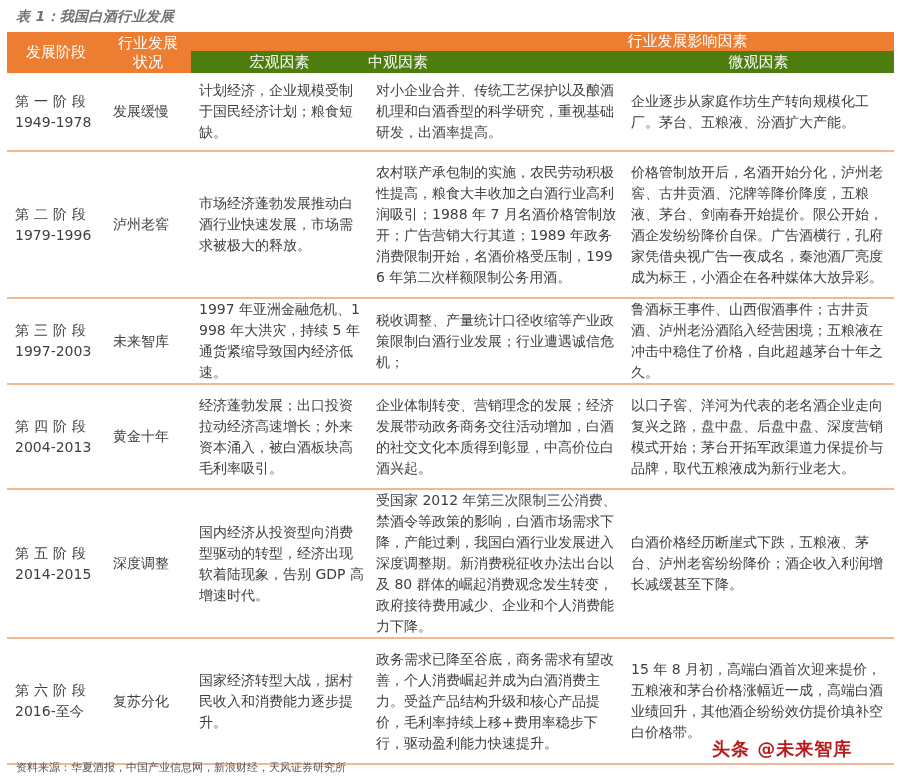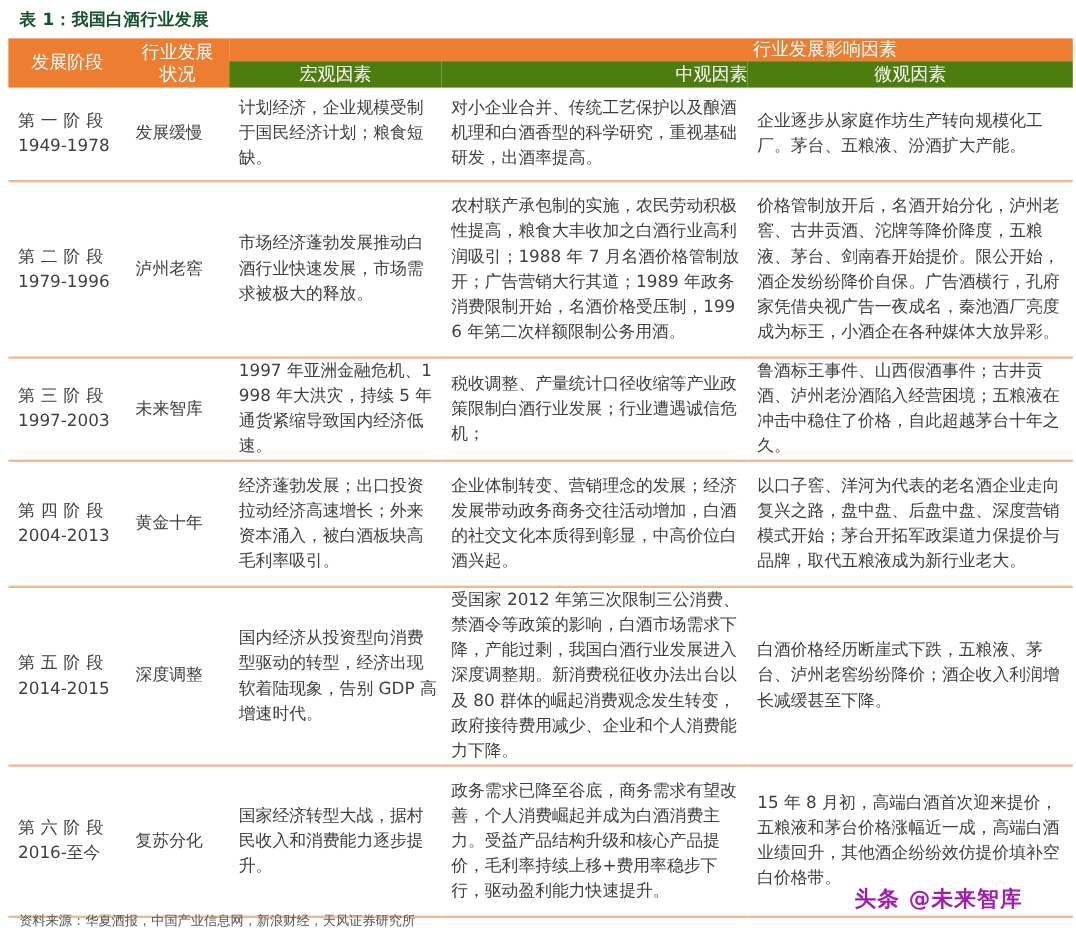--- a/index.html
+++ b/index.html
@@ -14,22 +14,23 @@
       overflow: hidden;
       font-family: "DejaVu Sans", "Liberation Sans", sans-serif;
       color: #3a3a3a;
     }
     .caption {
       position: absolute;
       left: 16px;
       top: 8px;
       font-size: 14px;
       font-weight: bold;
-      color: #14532d;
+      color: #737373;
       letter-spacing: 0.3px;
+      font-style: italic;
     }
     table.main {
       position: absolute;
       left: 7px;
       top: 32px;
       width: 887px;
       border-collapse: collapse;
       table-layout: fixed;
     }
     table.main th {
@@ -82,21 +83,21 @@
       left: 16px;
       top: 760px;
       font-size: 11px;
       color: #555555;
     }
     .watermark {
       position: absolute;
       left: 712px;
       top: 737px;
       font-size: 18px;
-      color: #a21caf;
+      color: #b91c1c;
       font-weight: bold;
       text-shadow: 1px 1px 0 #ffffff, -1px -1px 0 #ffffff;
       letter-spacing: 1px;
     }
   </style>
 </head>
 <body>
 
 <div class="caption">表 1：我国白酒行业发展</div>
 
@@ -112,21 +113,21 @@
     <tr>
       <th class="h-dark" rowspan="2">发展阶段</th>
       <th class="h-dark" rowspan="2">
         <span>行业发展</span><br>
         <span>状况</span>
       </th>
       <th class="h-dark h-group" colspan="3" style="padding-left:290px;">行业发展影响因素</th>
     </tr>
     <tr>
       <th class="h-light h-sub" style="padding-left:0;text-align:center;">宏观因素</th>
-      <th class="h-light h-sub" style="text-align:right;">中观因素</th>
+      <th class="h-light h-sub" style="text-align:left;">中观因素</th>
       <th class="h-light h-sub" style="">微观因素</th>
     </tr>
   </thead>
   <tbody>
     <tr style="height:78px;">
       <td class="stage">
         <span class="stage-name">第一阶段</span>
         <span class="stage-years">1949-1978</span>
       </td>
       <td class="status">发展缓慢</td>

